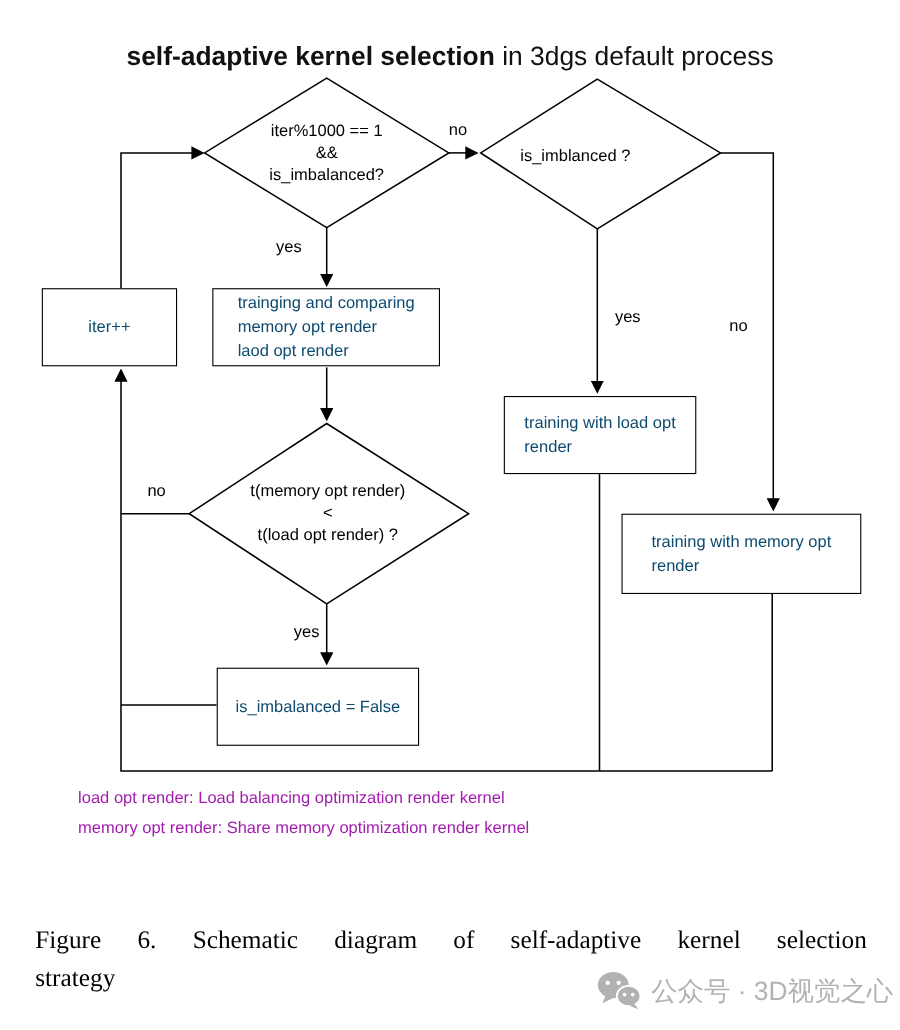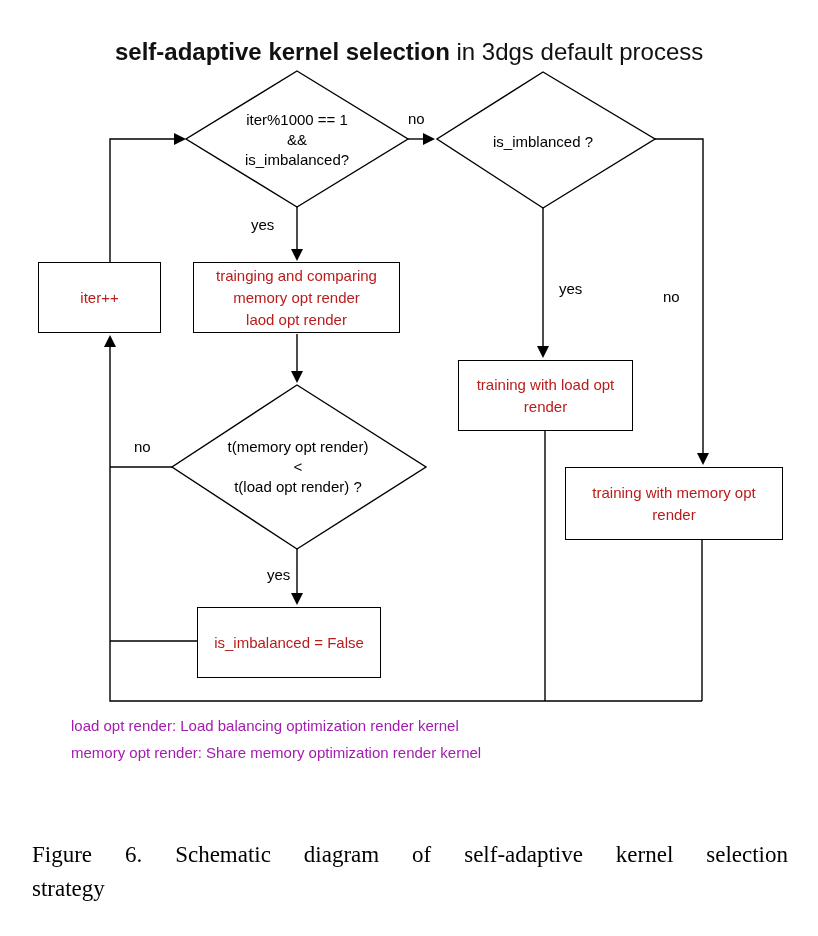--- a/index.html
+++ b/index.html
@@ -16,22 +16,22 @@
     font-weight: 400; margin: 0; white-space: nowrap;
   }
   .title .b { font-weight: 700; margin-left: 43px; }
 
   svg.wires { position: absolute; left: 0; top: 0; }
 
   .node {
     position: absolute; box-sizing: border-box;
     background: #fff; border: 1.5px solid #000;
     display: flex; align-items: center; justify-content: center;
-    text-align: center; font-size: 15px; line-height: 22px;
-    color: #b91c1c; white-space: pre-line;
+    font-size: 15px; line-height: 22px;
+    color: #0c4a6e; white-space: pre-line;
   }
   .dtext {
     position: absolute; text-align: center;
     font-size: 15px; line-height: 20px; color: #000; white-space: pre-line;
   }
   .elabel { position: absolute; font-size: 15px; color: #000; }
 
   .legend {
     position: absolute; left: 71px; top: 712px;
     font-size: 15px; line-height: 27px; color: #a21caf;
@@ -91,21 +91,21 @@
 laod opt render</div>
   <div class="node" style="left:458px; top:360px; width:175px; height:71px;">training with load opt
 render</div>
   <div class="node" style="left:565px; top:467px; width:218px; height:73px;">training with memory opt
 render</div>
   <div class="node" style="left:197px; top:607px; width:184px; height:71px;">is_imbalanced = False</div>
 
   <div class="dtext" style="left:187px; top:110px; width:220px;">iter%1000 == 1
 &amp;&amp;
 is_imbalanced?</div>
-  <div class="dtext" style="left:436px; top:132px; width:214px;text-align:center;">is_imblanced ?</div>
+  <div class="dtext" style="left:416px; top:132px; width:214px;text-align:center;">is_imblanced ?</div>
   <div class="dtext" style="left:173px; top:437px; width:250px;">t(memory opt render)
 &lt;
 t(load opt render) ?</div>
 
   <div class="elabel" style="left:408px; top:110px;">no</div>
   <div class="elabel" style="left:251px; top:216px;">yes</div>
   <div class="elabel" style="left:559px; top:280px;">yes</div>
   <div class="elabel" style="left:663px; top:288px;">no</div>
   <div class="elabel" style="left:134px; top:438px;">no</div>
   <div class="elabel" style="left:267px; top:566px;">yes</div>
@@ -113,14 +113,27 @@
   <div class="legend">
     <div>load opt render: Load balancing optimization render kernel</div>
     <div>memory opt render: Share memory optimization render kernel</div>
   </div>
 
   <p class="caption">
     <span class="l1">Figure 6.  Schematic diagram of self-adaptive kernel selection</span>
     <span class="l2">strategy</span>
   </p>
 
+  <div class="watermark">
+    <svg width="41" height="35" viewBox="0 0 41 35">
+      <ellipse cx="15.5" cy="12.5" rx="14" ry="11.8" fill="#b2b2b2"></ellipse>
+      <path d="M9 21 L5.5 29 L16 24 Z" fill="#b2b2b2"></path>
+      <circle cx="10.5" cy="10.5" r="2" fill="#fff"></circle>
+      <circle cx="20.5" cy="10.5" r="2" fill="#fff"></circle>
+      <ellipse cx="29.5" cy="22.5" rx="10.8" ry="9.2" fill="#b2b2b2" stroke="#fff" stroke-width="1.6"></ellipse>
+      <path d="M34.5 29.5 L38.5 34.5 L30.5 31.5 Z" fill="#b2b2b2"></path>
+      <circle cx="25.8" cy="21.2" r="1.7" fill="#fff"></circle>
+      <circle cx="33.2" cy="21.2" r="1.7" fill="#fff"></circle>
+    </svg>
+    <span>公众号 · 3D视觉之心</span>
+  </div>
 
 </div>
 
 </body></html>

